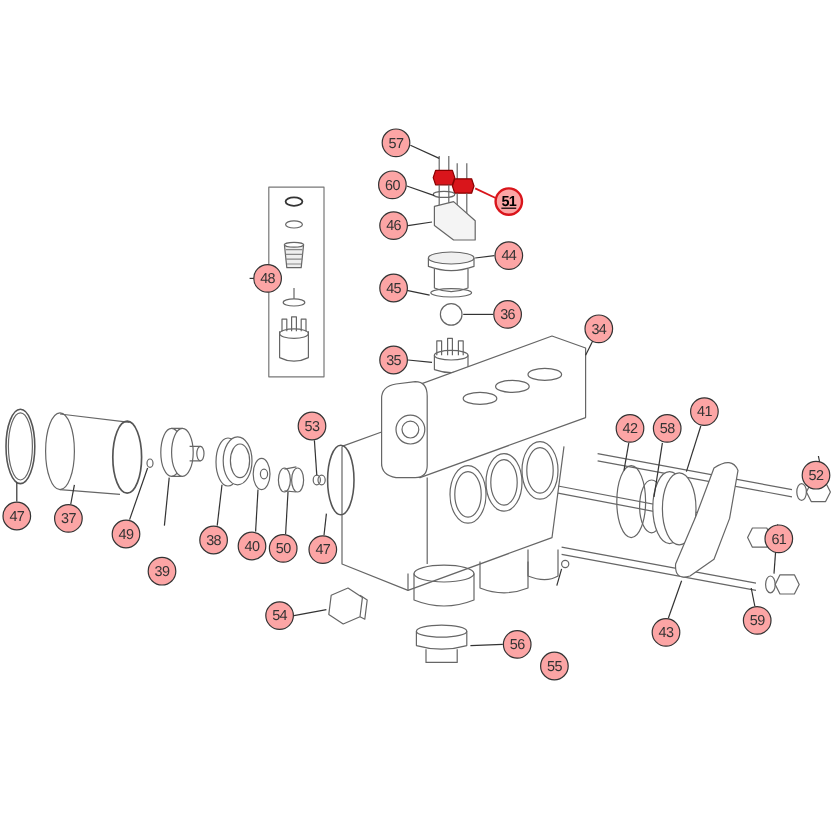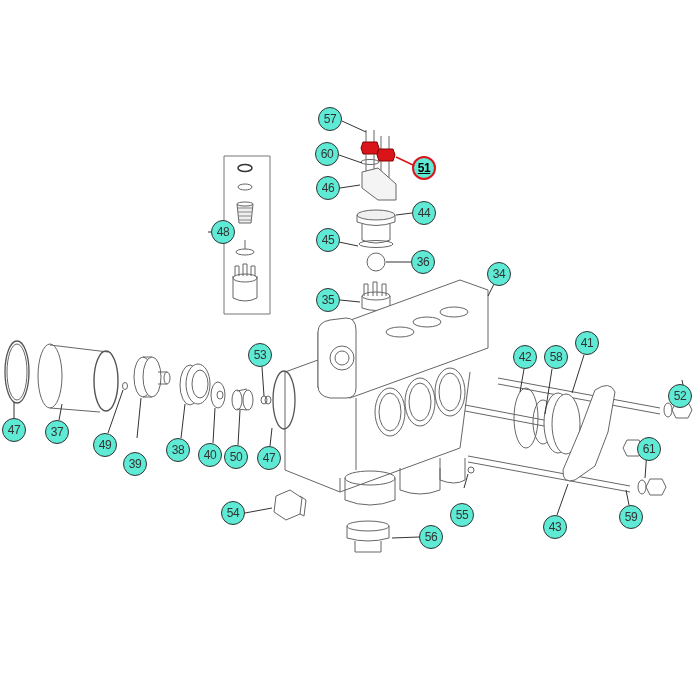--- a/index.html
+++ b/index.html
@@ -1,20 +1,20 @@
 <!DOCTYPE html>
 <html><head>
 <meta charset="utf-8">
 <style>
   html, body { margin: 0; padding: 0; background: #ffffff; }
   body { width: 700px; height: 700px; position: relative; overflow: hidden;
          font-family: "Liberation Sans", sans-serif; }
   #canvas { position: absolute; left: 0; top: 0; width: 700px; height: 700px; }
   .callout { position: absolute; width: 24px; height: 24px; margin-left: -12px; margin-top: -12px;
-             border: 1.6px solid #333; border-radius: 50%; background: #5eead4; box-sizing: border-box;
+             border: 1.6px solid #333; border-radius: 50%; background: #fca5a5; box-sizing: border-box;
              display: flex; align-items: center; justify-content: center;
              font-size: 12px; color: #333; letter-spacing: -0.5px; }
   .callout.hl { border: 2.2px solid #d9151b; color: #000; font-weight: bold; text-decoration: underline; }
 </style>
 </head>
 <body>
 
 <svg id="canvas" viewBox="0 0 700 700" xmlns="http://www.w3.org/2000/svg">
   <g fill="none" stroke="#666" stroke-width="1" stroke-linejoin="round">
 
@@ -177,23 +177,23 @@
     <div class="callout" style="left: 328px; top: 300px;">35</div>
     <div class="callout" style="left: 260px; top: 355px;">53</div>
     <div class="callout" style="left: 525px; top: 357px; text-align: right;">42</div>
     <div class="callout" style="left: 556px; top: 357px;">58</div>
     <div class="callout" style="left: 587px; top: 343px;">41</div>
     <div class="callout" style="left: 680px; top: 368px; margin-top: 16px;">52</div>
     <div class="callout" style="left: 649px; top: 449px;">61</div>
     <div class="callout" style="left: 14px; top: 430px;">47</div>
     <div class="callout" style="left: 57px; top: 432px;">37</div>
     <div class="callout" style="left: 105px; top: 445px;">49</div>
-    <div class="callout" style="left: 135px; top: 464px; text-align: center;">39</div>
+    <div class="callout" style="left: 135px; top: 476px; text-align: center;">39</div>
     <div class="callout" style="left: 178px; top: 450px;">38</div>
     <div class="callout" style="left: 210px; top: 455px;">40</div>
     <div class="callout" style="left: 236px; top: 457px;">50</div>
     <div class="callout" style="left: 269px; top: 458px;">47</div>
-    <div class="callout" style="left: 462px; top: 488px; margin-top: 15px;">55</div>
+    <div class="callout" style="left: 462px; top: 528px; margin-top: 15px;">55</div>
     <div class="callout" style="left: 631px; top: 517px;">59</div>
     <div class="callout" style="left: 555px; top: 527px;">43</div>
     <div class="callout" style="left: 233px; top: 513px;">54</div>
     <div class="callout" style="left: 431px; top: 537px;">56</div>
   </div>
 
 </body></html>

